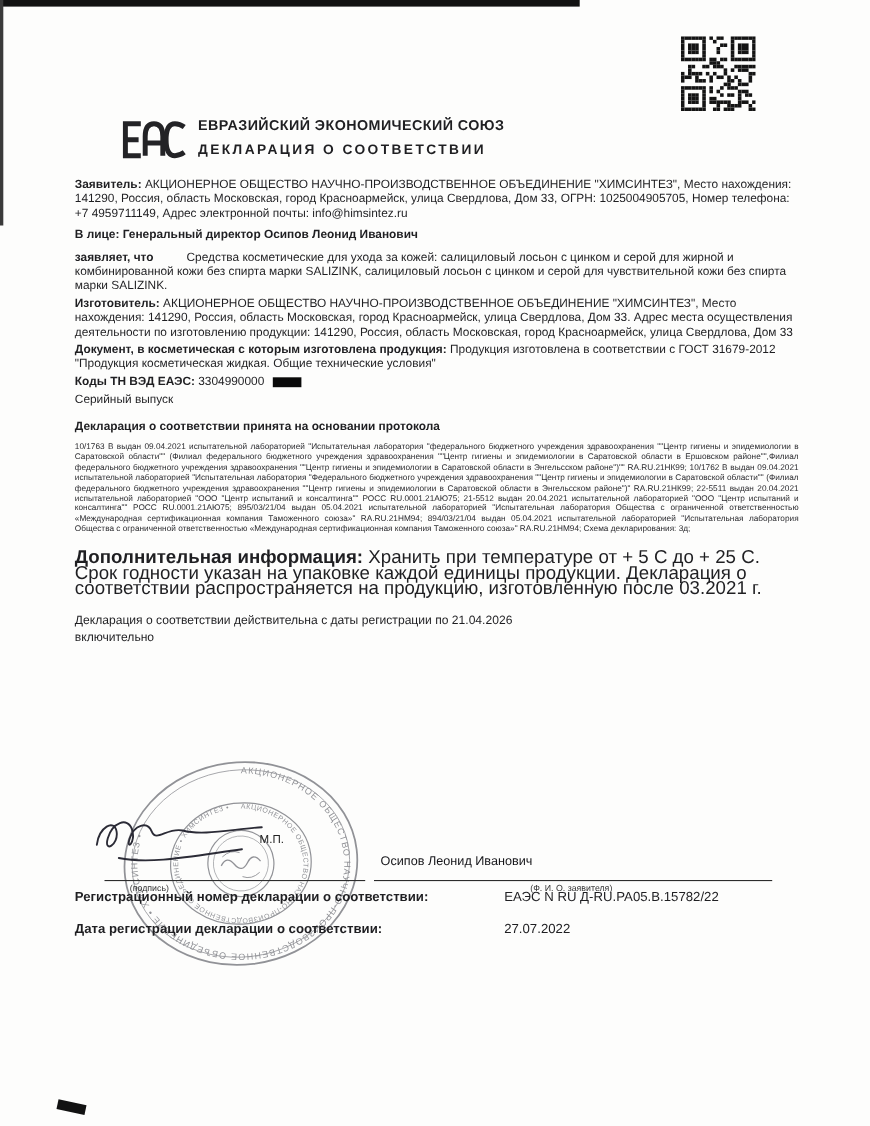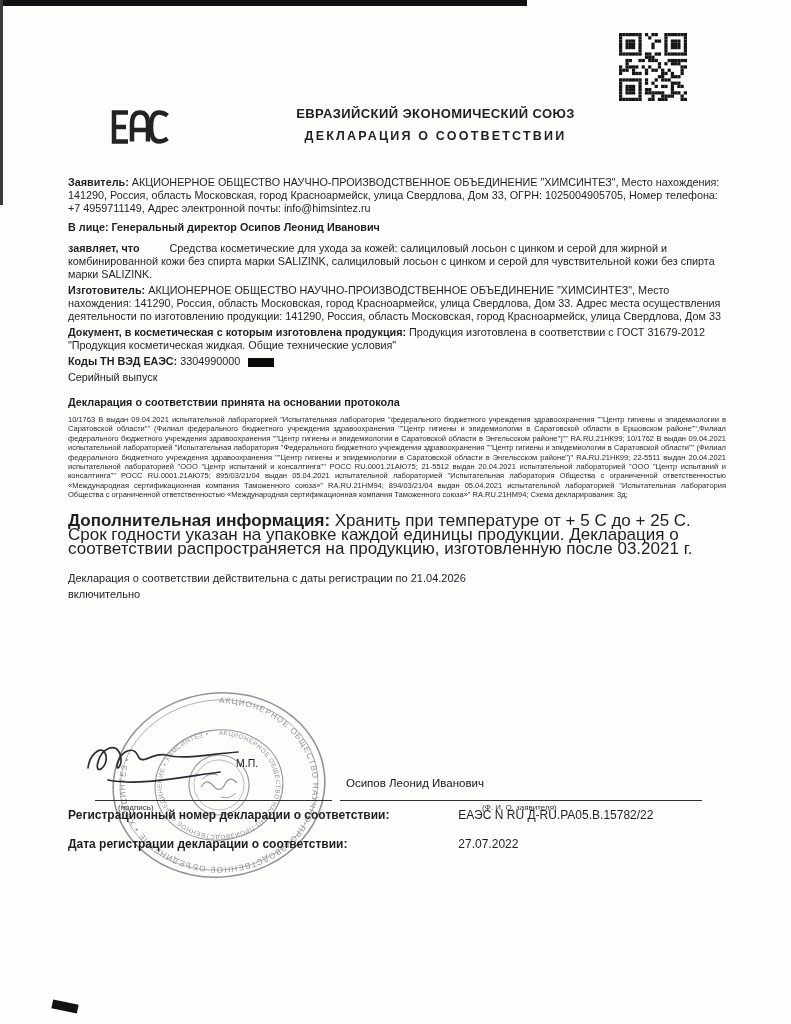--- a/index.html
+++ b/index.html
@@ -1,24 +1,24 @@
 <!DOCTYPE html>
 <html><head>
 <meta charset="utf-8">
 <style>
   *{box-sizing:border-box;margin:0;padding:0}
   html,body{width:791px;height:1024px}
   body{position:relative;background:#fdfdfc;font-family:"Liberation Sans",sans-serif;color:#1f1f22;overflow:hidden}
   .artifact{position:absolute;background:#121212}
-  .hdr{position:absolute;top:106px;left:180px;right:100px;text-align:center}
+  .hdr{position:absolute;top:106px;left:180px;right:100px;}
   .hdr-l1{font-size:13px;font-weight:bold;letter-spacing:.4px}
   .hdr-l2{font-size:12.5px;font-weight:bold;letter-spacing:2.2px;margin-top:8px}
   .eac-logo{position:absolute;left:108px;top:92px}
   .qr{position:absolute;left:619px;top:33px;width:68px;height:68px}
-  .main{position:absolute;top:176px;left:68px;width:658px;font-size:10.8px;line-height:13px}
+  .main{position:absolute;top:162px;left:68px;width:658px;font-size:10.8px;line-height:13px}
   .b{font-weight:bold}
   .para{margin:0 0 3px}
   .mb6{margin-bottom:6px}.mb8{margin-bottom:8px}.mb10{margin-bottom:10px}
   .mb12{margin-bottom:12px}.mb14{margin-bottom:14px}.mb18{margin-bottom:18px}
   .declare-label{font-weight:bold;margin-right:30px}
   .tiny{font-size:7.5px;line-height:9.4px;text-align:justify;display:block;margin-top:6px;color:#2a2a2e}
   .redaction{display:inline-block;width:26px;height:9px;background:#0a0a0a;margin-left:8px;vertical-align:middle}
   .validity{font-size:11px;font-weight:normal;line-height:16px;white-space:pre-line;margin-top:14px}
   .mp{position:absolute;left:236px;top:757px;font-size:10.5px;color:#222}
   .sig-line{position:absolute;left:95px;top:800px;width:237px;border-bottom:1.2px solid #2c2c2c}

